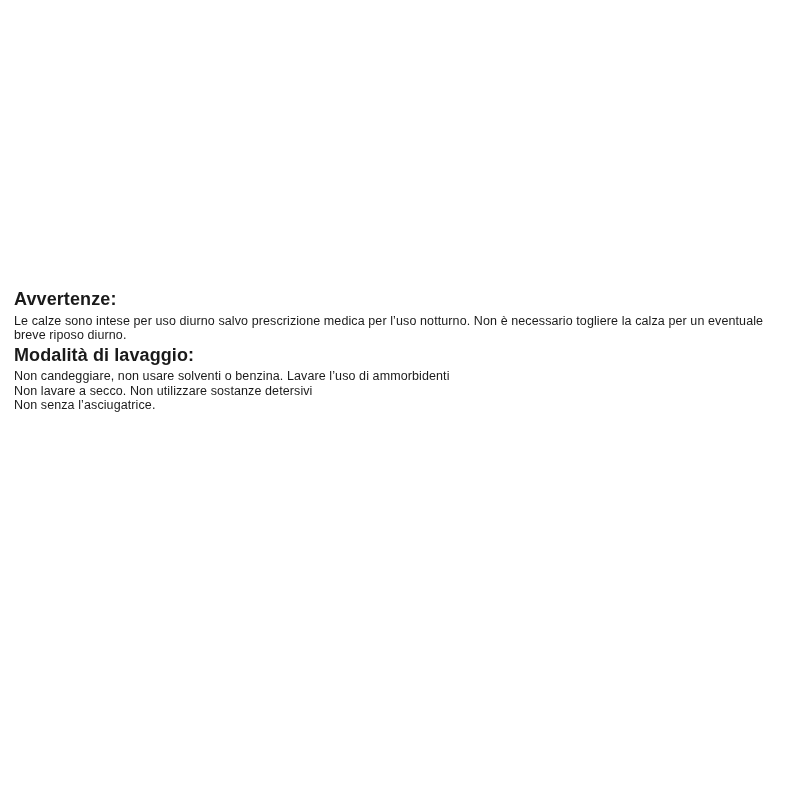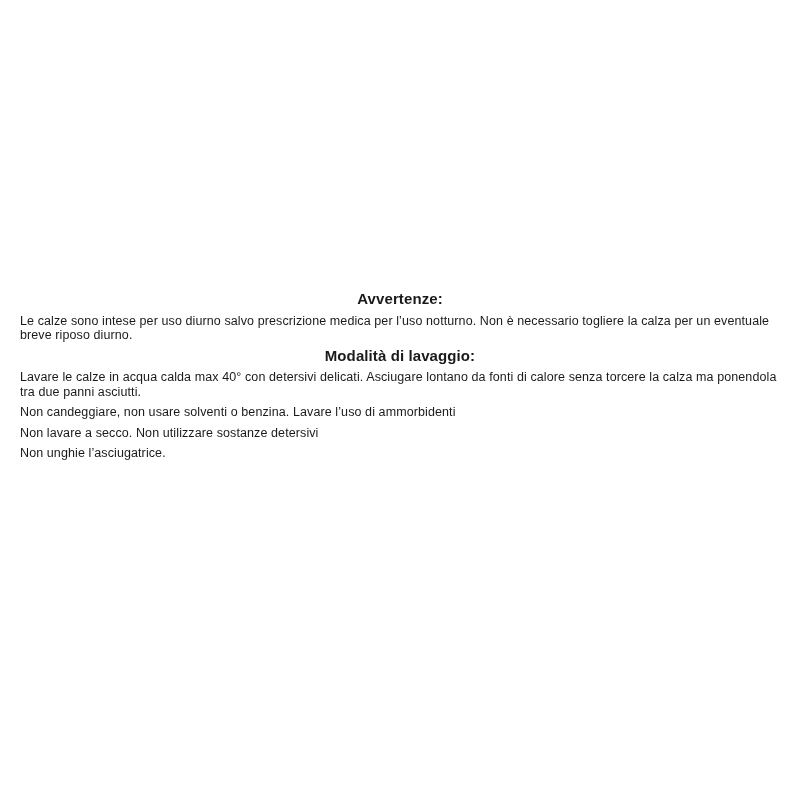--- a/index.html
+++ b/index.html
@@ -17,49 +17,47 @@
   .doc {
     box-sizing: border-box;
     width: 800px;
     height: 800px;
     padding: 292px 14px 0 14px;
   }
   .section {
     margin: 0 0 5px 0;
   }
   .section-heading {
-    font-size: 15px;
+    font-size: 18px;
     line-height: 14.5px;
     font-weight: bold;
     margin: 0 0 7px 0;
     letter-spacing: 0.1px;
-    text-align: center;
   }
   .section-paragraph {
     font-size: 12.5px;
     line-height: 14.5px;
     font-weight: normal;
-    margin: 6px;
+    margin: 0;
     letter-spacing: 0.1px;
   }
 </style>
 </head>
 <body>
 
 <div class="doc">
 
   <div class="section">
     <h3 class="section-heading">Avvertenze:</h3>
     <p class="section-paragraph">Le calze sono intese per uso diurno salvo prescrizione medica per l’uso notturno. Non è necessario togliere la calza per un eventuale breve riposo diurno.</p>
   </div>
 
   <div class="section">
   </div>
 
   <div class="section">
     <h3 class="section-heading">Modalità di lavaggio:</h3>
-    <p class="section-paragraph">Lavare le calze in acqua calda max 40° con detersivi delicati. Asciugare lontano da fonti di calore senza torcere la calza ma ponendola tra due panni asciutti.</p>
     <p class="section-paragraph">Non candeggiare, non usare solventi o benzina. Lavare l’uso di ammorbidenti</p>
     <p class="section-paragraph">Non lavare a secco. Non utilizzare sostanze detersivi</p>
-    <p class="section-paragraph">Non unghie l’asciugatrice.</p>
+    <p class="section-paragraph">Non senza l’asciugatrice.</p>
   </div>
 
 </div>
 
 </body></html>

